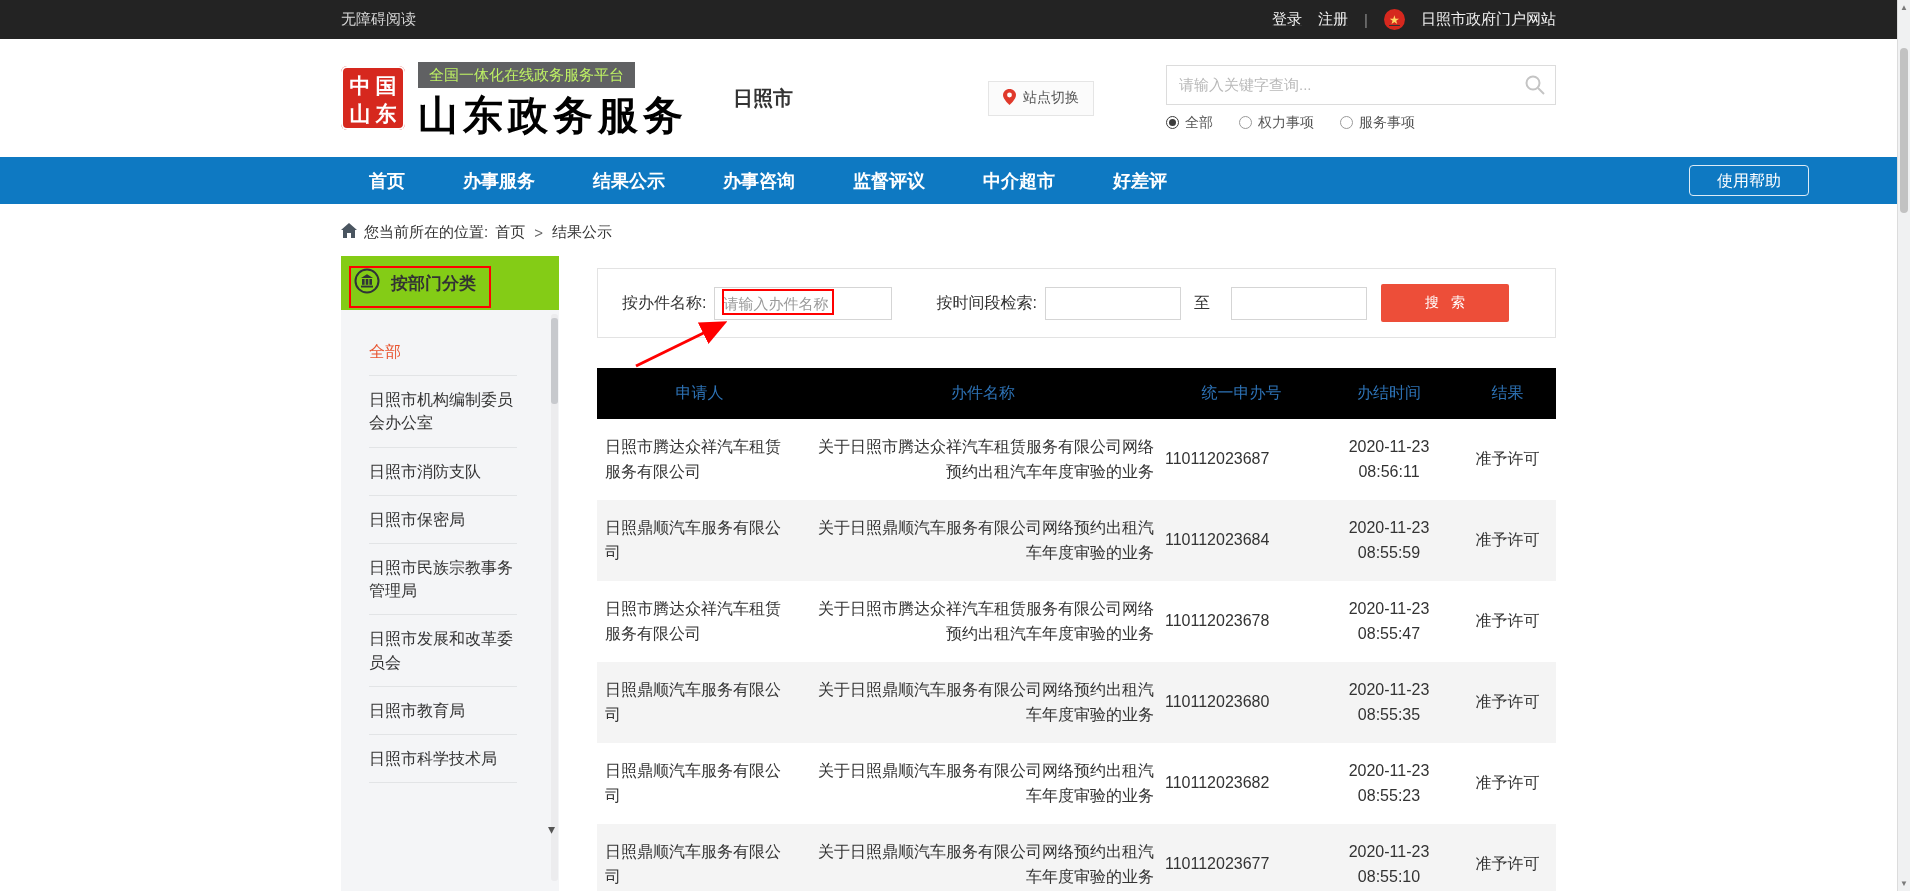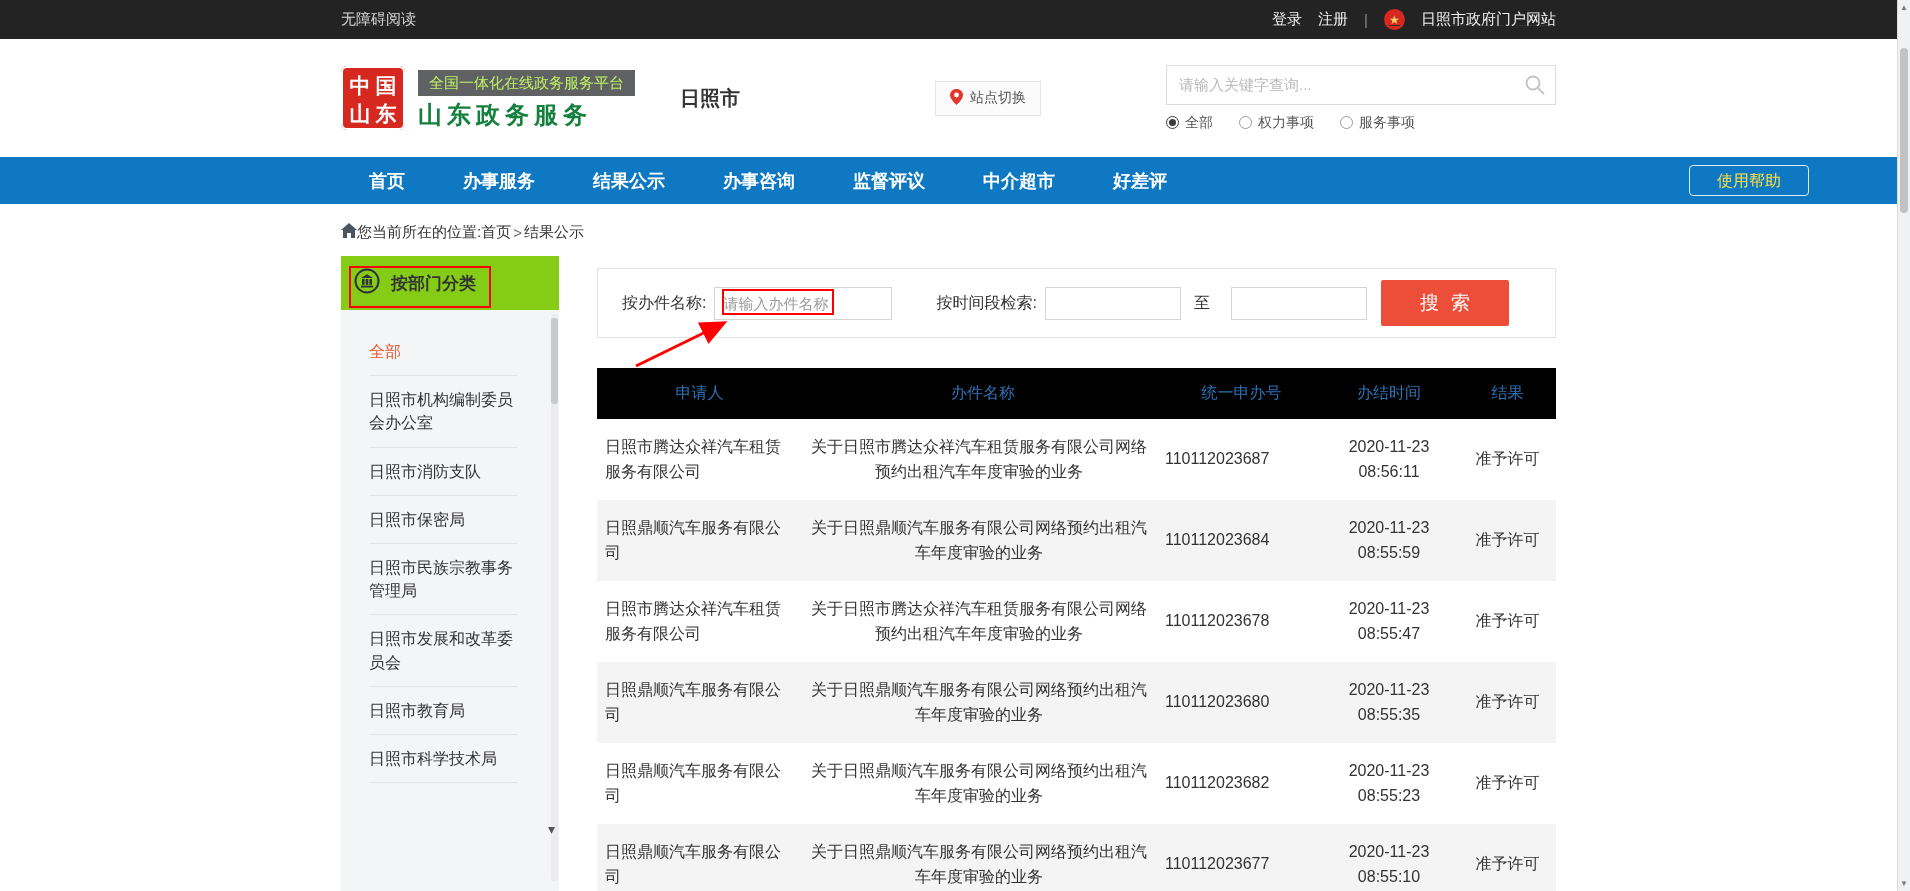--- a/index.html
+++ b/index.html
@@ -22,21 +22,21 @@
   .header{height:118px;background:#fff;}
   .header .container{display:flex;align-items:center;height:100%;}
   .logo{display:flex;align-items:center;gap:13px;cursor:pointer;}
   .seal{width:64px;height:64px;background:#d6281e;border-radius:6px;color:#fff;
         display:grid;grid-template-columns:1fr 1fr;place-items:center;
         font-size:21px;font-weight:bold;padding:6px;box-sizing:border-box;
         box-shadow:inset 0 0 0 2px #fff;}
   .logo-text{display:flex;flex-direction:column;align-items:flex-start;}
   .platform-badge{display:inline-block;background:#606163;color:#bef264;font-size:15px;
                   padding:4px 11px;margin-bottom:7px;line-height:1.2;}
-  .site-name{font-size:24px;font-weight:bold;color:#15803d;letter-spacing:5px;line-height:1;}
+  .site-name{font-size:40px;font-weight:bold;color:#000000;letter-spacing:5px;line-height:1;}
   .city{font-size:20px;font-weight:bold;color:#333;margin-left:45px;}
   .site-switch{margin-left:195px;display:flex;align-items:center;gap:7px;background:#fbfbfb;
                border:1px solid #e5e5e5;padding:7px 14px;font-size:14px;color:#555;cursor:pointer;}
   .search-block{margin-left:auto;width:390px;}
   .search-box{position:relative;height:40px;border:1px solid #dcdcdc;box-sizing:border-box;background:#fff;}
   .search-input{width:100%;height:100%;border:0;outline:0;padding:0 42px 0 12px;font-size:15px;
                 box-sizing:border-box;color:#333;background:transparent;}
   .search-input::placeholder{color:#b9b9b9;}
   .search-icon{position:absolute;right:9px;top:8px;cursor:pointer;}
   .scope-row{display:flex;align-items:center;gap:26px;margin-top:9px;font-size:14px;color:#555;}
@@ -46,26 +46,26 @@
   .radio.checked{border-color:#3c3c3c;}
   .radio.checked::after{content:"";position:absolute;left:2px;top:2px;width:7px;height:7px;
                         border-radius:50%;background:#3c3c3c;}
 
   
   .nav{height:47px;background:#0e79c2;position:relative;}
   .nav .container{display:flex;align-items:center;height:100%;}
   .nav-item{color:#fff;font-size:18px;font-weight:bold;margin-right:58px;cursor:pointer;white-space:nowrap;}
   .nav-item:first-child{margin-left:28px;}
   .help-btn{position:absolute;right:88px;top:8px;height:31px;line-height:29px;padding:0 27px;
-            border:1px solid rgba(255,255,255,.85);border-radius:4px;color:#fde047;font-size:16px;
+            border:1px solid rgba(255,255,255,.85);border-radius:4px;color:#ffffff;font-size:16px;
             box-sizing:border-box;cursor:pointer;background:transparent;}
 
   
   .breadcrumb{margin-top:17px;}
-  .breadcrumb .container{display:flex;align-items:center;font-size:15px;color:#333;height:22px;}
+  .breadcrumb .container{display:flex;align-items:center;font-size:15px;color:#333;gap:7px;height:22px;}
   .crumb-link{cursor:pointer;}
   .crumb-sep{color:#666;margin:0 2px;}
 
   
   .content{margin-top:13px;}
   .content .container{display:flex;align-items:flex-start;}
 
   .sidebar{width:218px;height:635px;background:#f4f5f7;position:relative;flex:none;overflow:hidden;}
   .sb-header{height:54px;background:#84cc16;display:flex;align-items:center;padding-left:13px;gap:11px;}
   .sb-title{font-size:17px;font-weight:bold;color:#333;}
@@ -81,29 +81,29 @@
   .filter-box{border:1px solid #e3e3e3;height:70px;display:flex;align-items:center;
               padding:0 24px;box-sizing:border-box;background:#fff;}
   .f-label{font-size:16px;color:#333;flex:none;white-space:nowrap;}
   .f-input{height:33px;border:1px solid #d5d5d5;box-sizing:border-box;padding:0 8px;font-size:15px;
            outline:none;color:#333;background:#fff;}
   .f-input::placeholder{color:#9a9a9a;}
   .f-name{width:178px;margin-left:8px;}
   .f-label-time{margin-left:44px;}
   .f-date{width:136px;margin-left:8px;}
   .f-to{margin:0 13px;font-size:16px;flex:none;}
-  .search-btn{margin-left:14px;width:128px;height:46px;background:#ed4e39;color:#fff;font-size:19px;
+  .search-btn{margin-left:14px;width:128px;height:38px;background:#ed4e39;color:#fff;font-size:14px;
               letter-spacing:12px;text-indent:12px;border:none;border-radius:2px;cursor:pointer;flex:none;}
 
   .results{margin-top:30px;width:100%;border-collapse:collapse;table-layout:fixed;}
   .results th{background:#000000;color:#2d72b5;font-size:16px;font-weight:500;height:49px;text-align:center;}
   .results td{font-size:16px;color:#333;height:79px;vertical-align:middle;line-height:1.55;}
   .results tr.alt{background:#f4f4f4;}
   .c-app{padding:0 6px 0 8px;text-align:left;}
-  .c-item{padding:0 10px 0 2px;text-align:center;}
+  .c-item{padding:0 10px 0 2px;text-align:right;}
   .c-num{text-align:left;}
   .c-time{text-align:center;}
   .c-res{text-align:center;}
 
   
   .vscroll{position:absolute;right:0;top:0;width:13px;height:891px;background:#f0f1f2;
            border-left:1px solid #dcdcdc;box-sizing:border-box;}
   .vs-up{position:absolute;top:3px;left:0;width:100%;text-align:center;font-size:8px;color:#7a7a7a;cursor:pointer;}
   .vs-thumb{position:absolute;top:48px;left:2px;width:8px;height:165px;background:#c2c2c2;border-radius:4px;cursor:pointer;}
   .vs-down{position:absolute;bottom:3px;left:0;width:100%;text-align:center;font-size:8px;color:#7a7a7a;cursor:pointer;}

